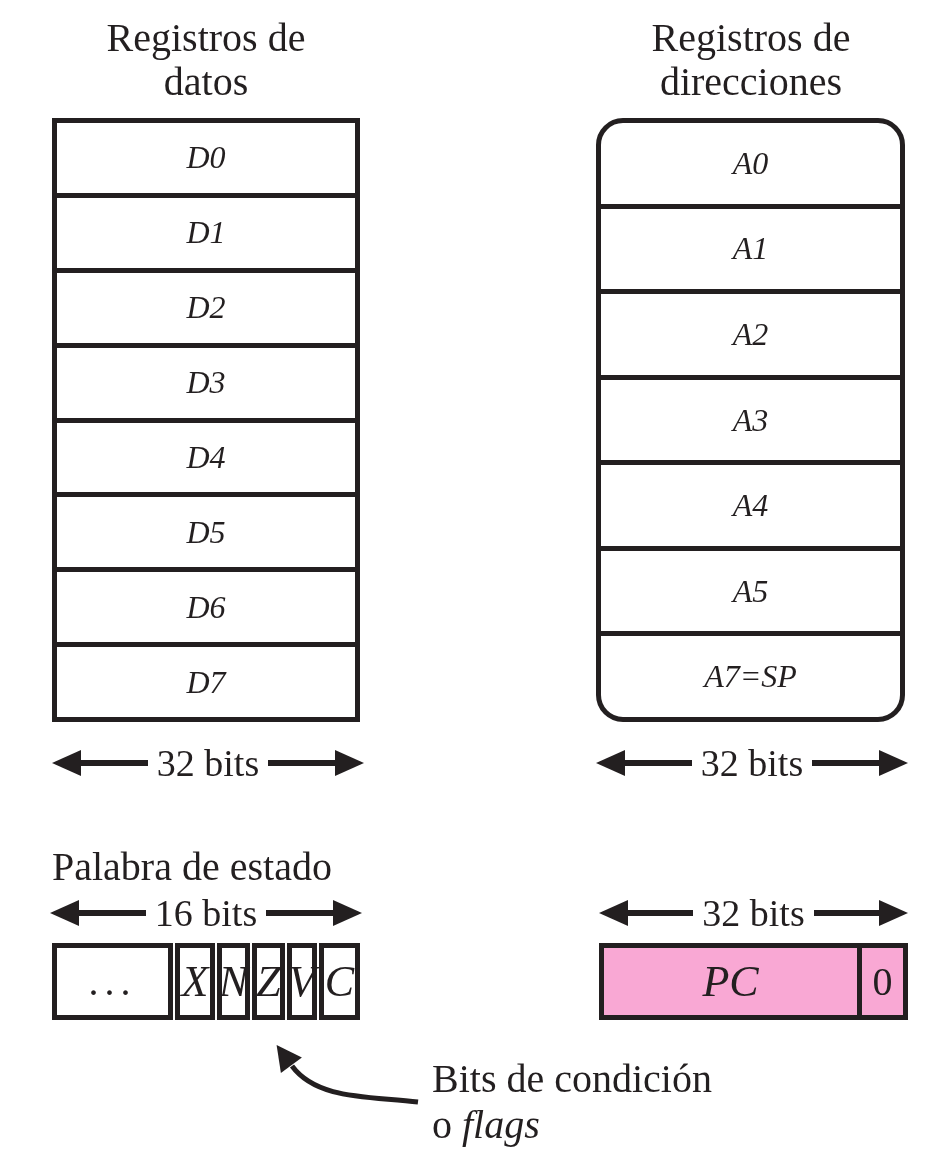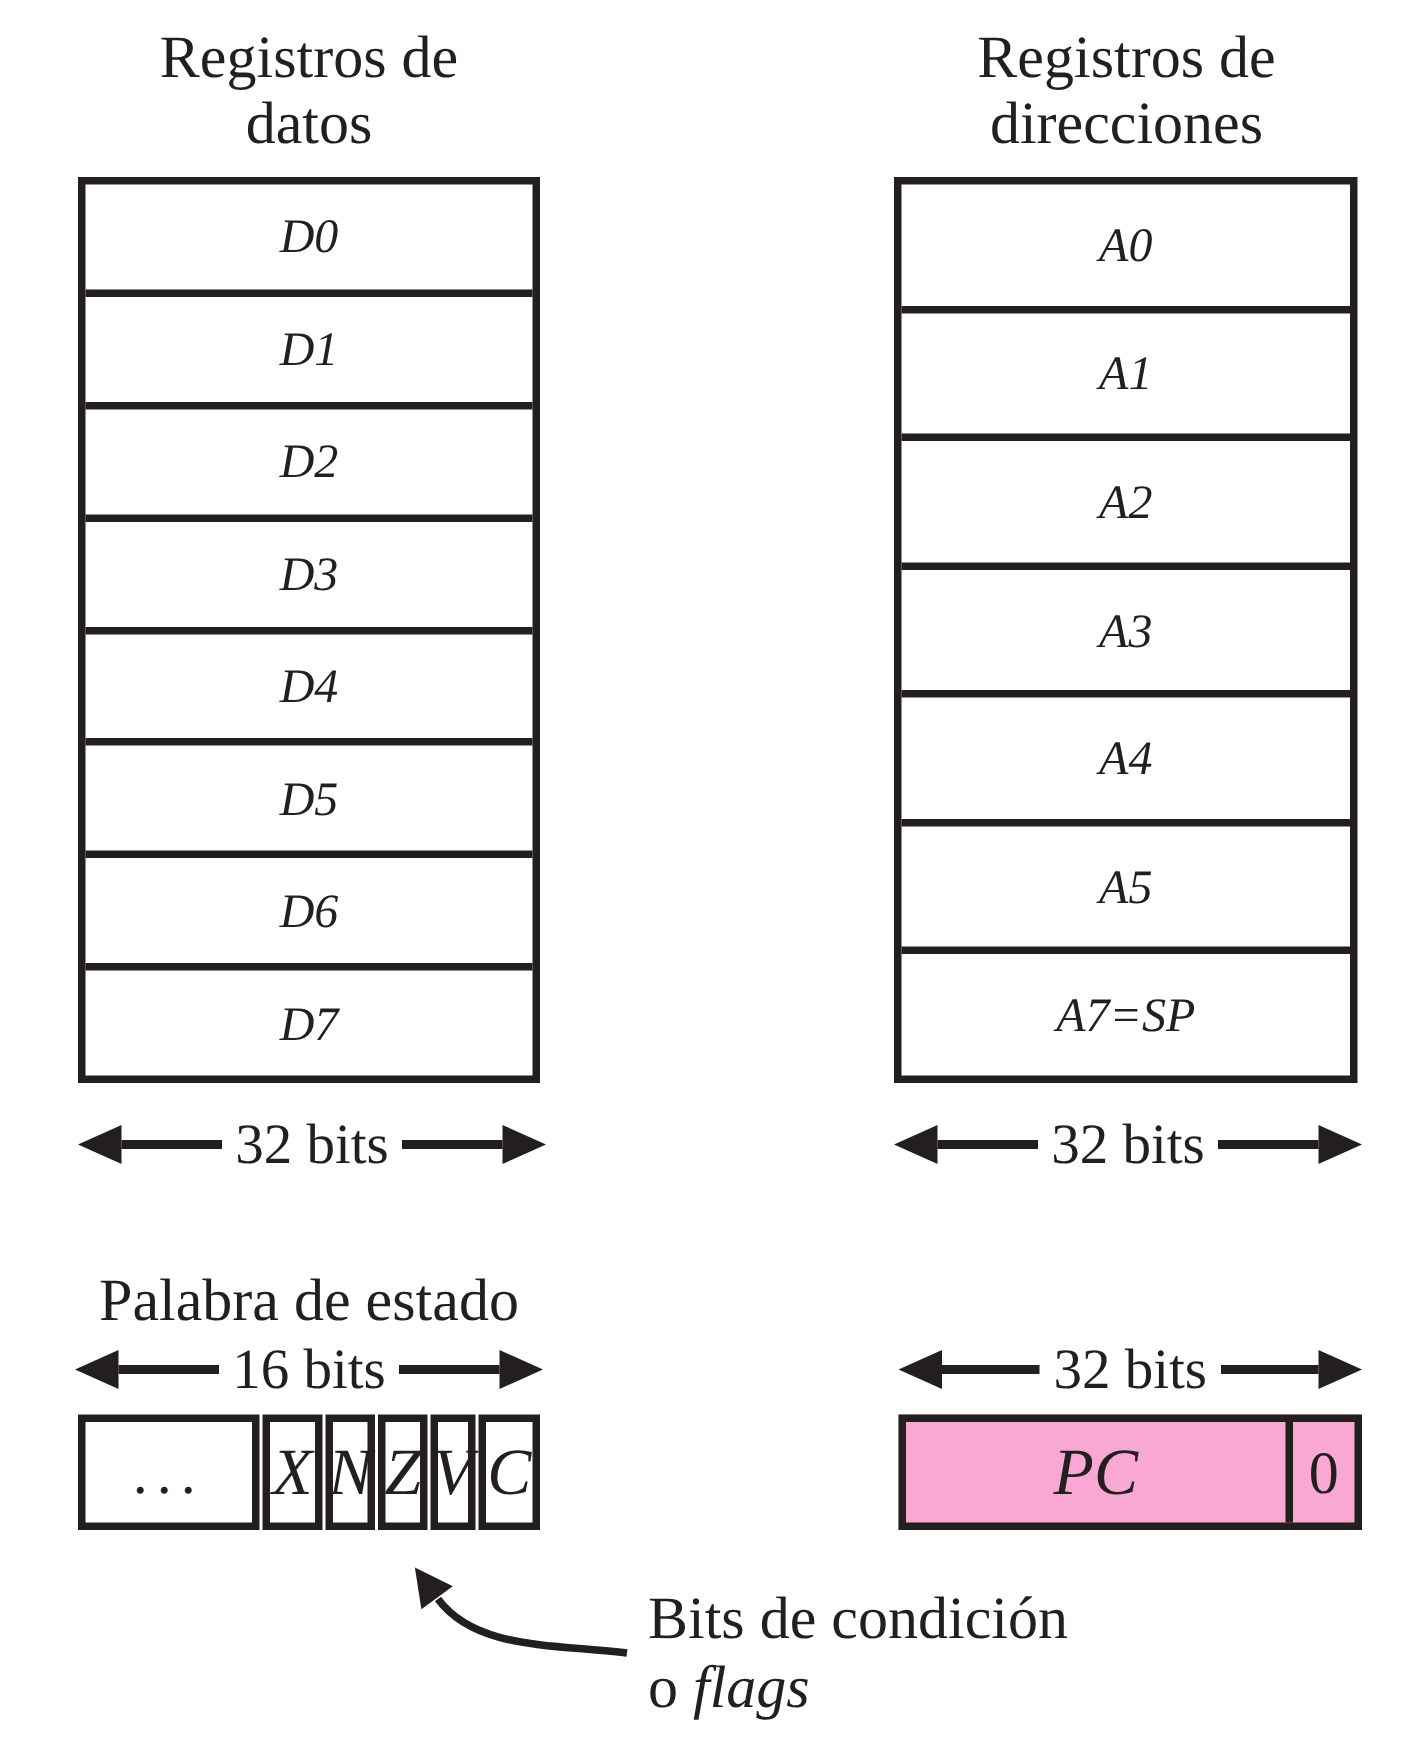--- a/index.html
+++ b/index.html
@@ -24,21 +24,21 @@
   }
   .regrow + .regrow { border-top: 5px solid var(--ink); }
 
   .arrow { display: flex; align-items: center; }
   .ah { width: 0; height: 0; flex: none; }
   .ah-left  { border-top: 13px solid transparent; border-bottom: 13px solid transparent; border-right: 29px solid var(--ink); }
   .ah-right { border-top: 13px solid transparent; border-bottom: 13px solid transparent; border-left: 29px solid var(--ink); }
   .shaft { flex: 1; height: 6px; background: var(--ink); }
   .arrow-label { flex: none; padding: 0 9px; font-size: 38px; line-height: 1; }
 
-  .status-title { text-align: center; font-size: 40px; }
+  .status-title { font-size: 40px; }
 
   .cellrow { display: flex; gap: 2px; }
   .cell {
     border: 5px solid var(--ink); background: #fff;
     display: flex; align-items: center; justify-content: center;
   }
   .cell-dots { flex: 1; font-size: 40px; letter-spacing: 6px; }
   .cell-flag { font-size: 44px; font-style: italic; }
   .w-x { width: 40px; } .w-n { width: 33px; } .w-z { width: 33px; } .w-v { width: 30px; } .w-c { width: 41px; }
 
@@ -63,21 +63,21 @@
     <div class="regrow">D0</div>
     <div class="regrow">D1</div>
     <div class="regrow">D2</div>
     <div class="regrow">D3</div>
     <div class="regrow">D4</div>
     <div class="regrow">D5</div>
     <div class="regrow">D6</div>
     <div class="regrow">D7</div>
   </div>
 
-  <div class="abs regtable" style="left:596px; top:118px; width:309px; height:604px;">
+  <div class="abs regtable" style="left:596px; top:118px; width:309px; height:604px;border-radius:27px;">
     <div class="regrow">A0</div>
     <div class="regrow">A1</div>
     <div class="regrow">A2</div>
     <div class="regrow">A3</div>
     <div class="regrow">A4</div>
     <div class="regrow">A5</div>
     <div class="regrow">A7=SP</div>
   </div>
 
   <div class="abs arrow" style="left:52px; top:747px; width:312px; height:32px;">

